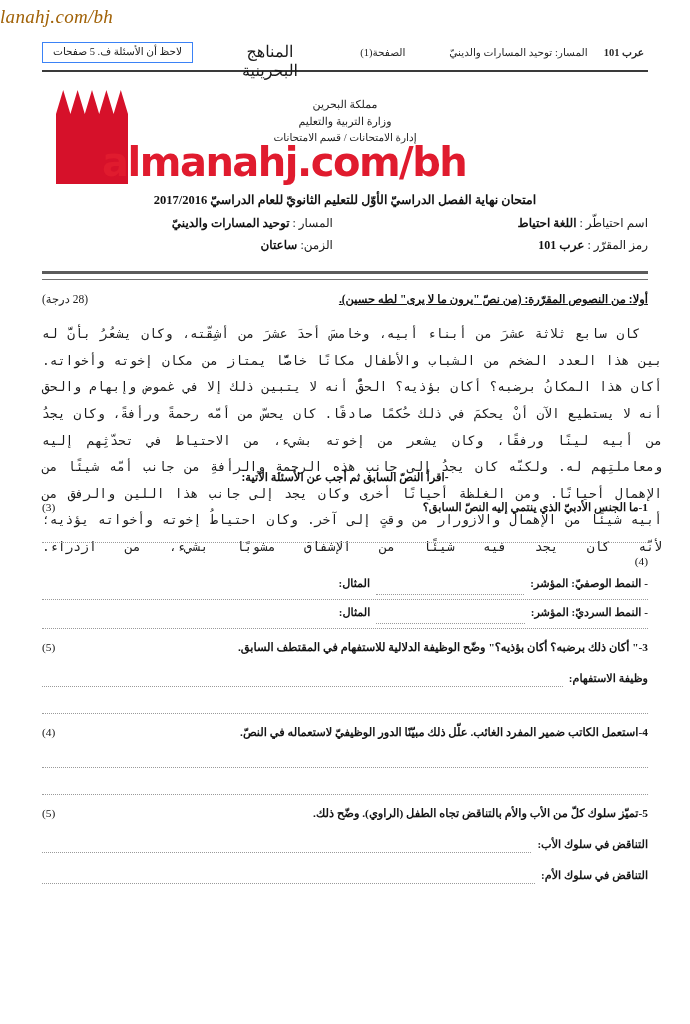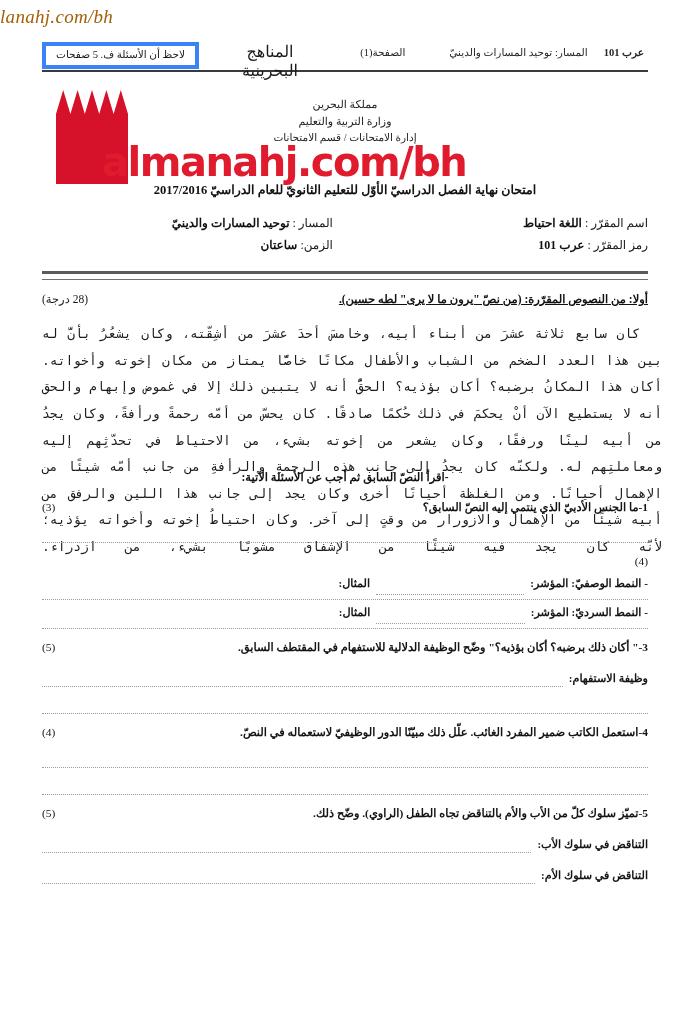--- a/index.html
+++ b/index.html
@@ -65,21 +65,21 @@
     color: #262626;
     white-space: nowrap;
   }
   .hdr-course { font-weight: 700; padding-right: 4px; }
   .hdr-track { }
   .hdr-page { padding-right: 28px; }
   .note-box {
     position: absolute;
     top: -2px;
     left: 0;
-    border: 4px solid #3b82f6;
+    border: 1px solid #3b82f6;
     padding: 3px 10px 4px 10px;
     font-size: 10.5px;
     background: #fff;
     line-height: 1.1;
   }
 
   
   .ministry {
     position: absolute;
     top: 96px;
@@ -87,21 +87,21 @@
     right: 0;
     text-align: center;
     font-size: 11px;
     line-height: 1.55;
     color: #1f1f1f;
   }
   .ministry .m-line { display: block; }
   .ministry .m-line.small { font-size: 10.5px; }
   .exam-title {
     position: absolute;
-    top: 182px;
+    top: 192px;
     left: 0;
     right: 0;
     text-align: center;
     font-size: 12.5px;
     font-weight: 700;
     color: #121212;
     letter-spacing: .1px;
   }
 
   
@@ -313,21 +313,21 @@
   <div class="ministry">
     <span class="m-line">مملكة البحرين</span>
     <span class="m-line">وزارة التربية والتعليم</span>
     <span class="m-line small">إدارة الامتحانات / قسم الامتحانات</span>
   </div>
   <div class="exam-title">امتحان نهاية الفصل الدراسيّ الأوّل للتعليم الثانويّ للعام الدراسيّ 2017/2016</div>
 
   <div class="course-info">
     <div class="ci-row">
       <div class="ci-right">
-        <span class="ci-label">اسم المقرّر :</span>
+        <span class="ci-label">اسم احتياطّر :</span>
         <span class="ci-value">اللغة احتياط</span>
       </div>
       <div class="ci-left">
         <span class="ci-label">المسار :</span>
         <span class="ci-value">توحيد المسارات والدينيّ</span>
       </div>
     </div>
     <div class="ci-row">
       <div class="ci-right">
         <span class="ci-label">رمز المقرّر :</span>

